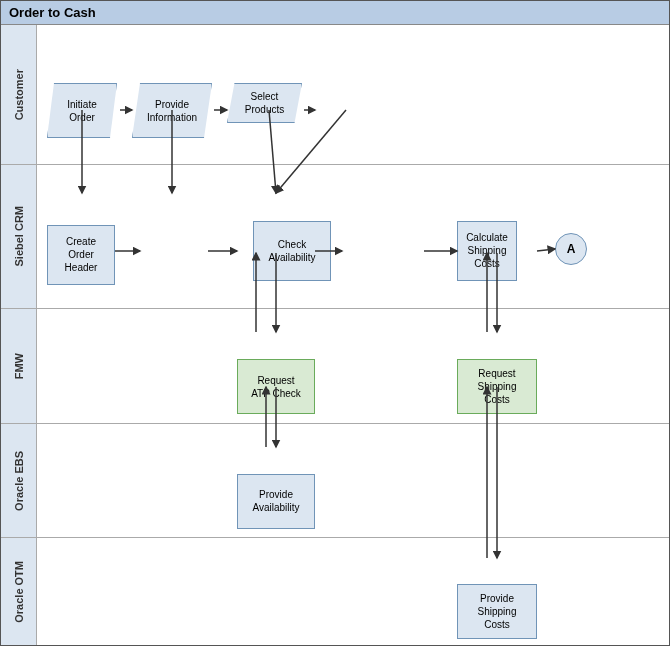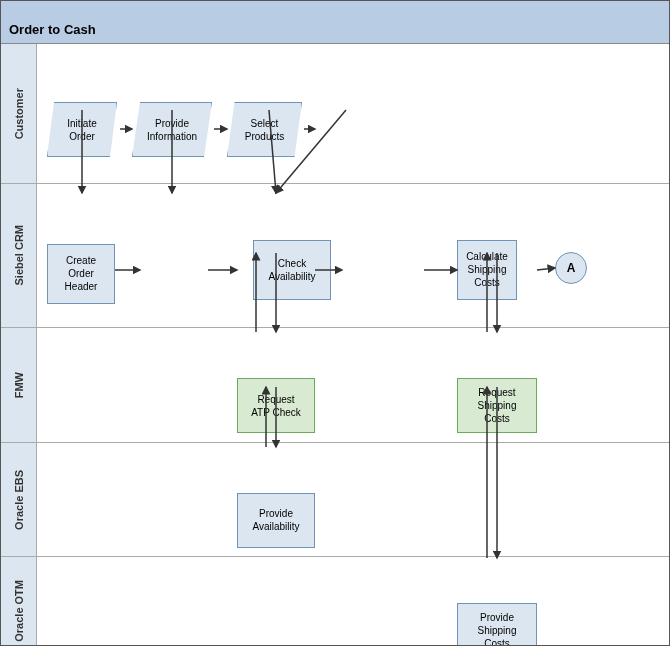--- a/index.html
+++ b/index.html
@@ -9,21 +9,21 @@
       width: 670px;
       height: 646px;
       border: 1.5px solid #555;
       position: relative;
       background: #fff;
       overflow: hidden;
     }
 
     .diagram-title {
       background: #b8cce4;
-      padding: 21px 8px;
+      padding: 4px 8px;
       font-weight: bold;
       font-size: 13px;
       border-bottom: 1px solid #888;
       height: 24px;
     }
 
     .lanes-area {
       display: flex;
       flex-direction: column;
       height: calc(100% - 24px);
@@ -149,21 +149,21 @@
         <span class="lane-label">Customer</span>
       </div>
       <div class="lane-content">
 
         <div class="para-box" style="left:10px; top:30px; width:70px; height:55px;">
           <span>Initiate<br>Order</span>
         </div>
         <div class="para-box" style="left:95px; top:30px; width:80px; height:55px;">
           <span>Provide<br>Information</span>
         </div>
-        <div class="para-box" style="left:190px; top:30px; width:75px; height:55px;">
+        <div class="para-box" style="left:190px; top:30px; width:75px; height:40px;">
           <span>Select<br>Products</span>
         </div>
 
         <svg class="arrows-svg">
 
           <defs>
             <marker id="arrowhead1" markerWidth="6" markerHeight="6" refX="5" refY="3" orient="auto">
               <path d="M0,0 L0,6 L6,3 z" fill="#333"></path>
             </marker>
           </defs>

